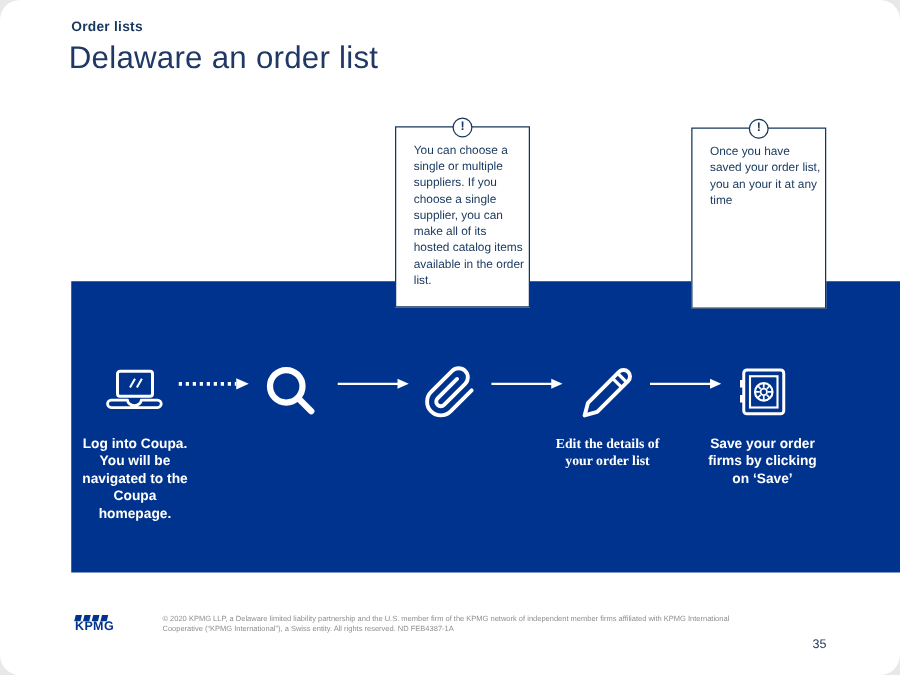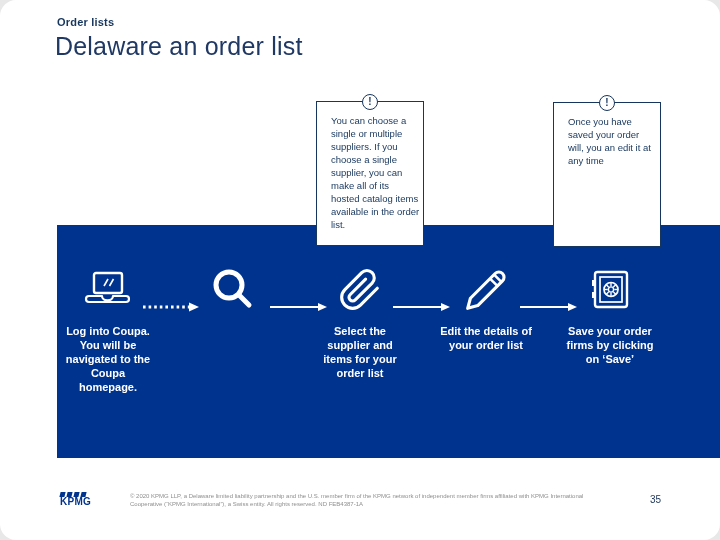--- a/index.html
+++ b/index.html
@@ -28,65 +28,65 @@
     position:absolute;left:50%;top:-8px;transform:translateX(-50%);
     width:14px;height:14px;border:1px solid #17365d;border-radius:50%;
     background:#ffffff;color:#17365d;font-size:10px;font-weight:bold;
     line-height:14px;text-align:center;
   }
   .callout-text{
     position:absolute;left:3px;right:3px;top:12px;font-size:9.5px;line-height:13px;
     color:#17365d;text-align:left;margin-left:11px;
   }
   .step{
-    position:absolute;top:264px;width:116px;z-index:2;text-align:center;
+    position:absolute;top:288px;width:116px;z-index:2;text-align:center;
   }
   .step .icon-box{
     height:52px;display:flex;align-items:center;justify-content:center;
   }
   .step .step-label{
     margin:8px auto 0;width:94px;font-size:11px;line-height:14px;font-weight:bold;
     color:#ffffff;text-align:center;
   }
-  .step-1{left:50px;}.step-2{left:174px;}.step-3{left:302px;}.step-4{left:428px;}.step-5{left:552px;}
+  .step-1{left:50px;}.step-2{left:174px;}.step-3{left:302px;}.step-4{left:428px;font-family:Liberation Serif, serif;}.step-5{left:552px;}
   .connector{position:absolute;top:301px;z-index:2;}
   .conn-1{left:142px;}.conn-2{left:270px;}.conn-3{left:393px;}.conn-4{left:520px;}
   .footer-logo{position:absolute;left:60px;top:492px;width:40px;}
   .flag-row{display:flex;gap:2px;}
   .flag{width:5px;height:5px;background:#00338d;transform:skewX(-14deg);}
   .logo-word{
     font-size:10px;font-weight:bold;color:#00338d;
     letter-spacing:.3px;margin-top:0px;line-height:10px;
   }
   .copyright{
     position:absolute;left:130px;top:492px;width:470px;font-size:6px;line-height:8px;
     color:#8f8f8f;
   }
   .page-number{
-    position:absolute;left:650px;top:494px;font-size:10px;color:#1c3557;
+    position:absolute;left:650px;top:510px;font-size:10px;color:#1c3557;
   }
   svg{display:block;}
 </style>
 </head>
 <body>
 
 <div class="slide">
 
   <div class="eyebrow">Order lists</div>
   <div class="title">Delaware an order list</div>
 
   <div class="panel"></div>
 
   <div class="callout callout-1">
     <div class="bang">!</div>
     <div class="callout-text">You can choose a single or multiple suppliers. If you choose a single supplier, you can make all of its hosted catalog items available in the order list.</div>
   </div>
   <div class="callout callout-2">
     <div class="bang">!</div>
-    <div class="callout-text">Once you have saved your order will, you an edit it at any time</div>
+    <div class="callout-text">Once you have saved your order list, you an your it at any time</div>
   </div>
 
   <div class="step step-1">
     <div class="icon-box">
       <svg width="50" height="40" viewBox="0 0 50 40" fill="none">
         <rect x="11" y="3" width="28" height="20" rx="2" stroke="#fff" stroke-width="2.4"></rect>
         <line x1="21" y1="16" x2="25" y2="9" stroke="#fff" stroke-width="1.6"></line>
         <line x1="26.5" y1="16" x2="30.5" y2="9" stroke="#fff" stroke-width="1.6"></line>
         <path d="M6 26 h13 a5 4 0 0 0 11 0 h13 a3 3 0 0 1 3 3 a3 3 0 0 1 -3 3 H6 a3 3 0 0 1 -3 -3 a3 3 0 0 1 3 -3 z" stroke="#fff" stroke-width="2.2" stroke-linejoin="round"></path>
       </svg>
@@ -116,21 +116,20 @@
       <polygon points="48,2 57,6 48,10" fill="#fff"></polygon>
     </svg>
   </div>
 
   <div class="step step-3">
     <div class="icon-box">
       <svg width="44" height="44" viewBox="0 0 24 24" fill="none">
         <path d="M21.44 11.05l-9.19 9.19a6 6 0 1 1-8.49-8.49l9.19-9.19a4 4 0 0 1 5.66 5.66l-9.2 9.19a2 2 0 0 1-2.83-2.83l8.49-8.48" stroke="#fff" stroke-width="1.7" stroke-linecap="round" stroke-linejoin="round"></path>
       </svg>
     </div>
-    <div class="step-label">Select the supplier and items for your order list</div>
   </div>
 
   <div class="connector conn-3">
     <svg width="58" height="12" viewBox="0 0 58 12">
       <line x1="0" y1="6" x2="49" y2="6" stroke="#fff" stroke-width="1.8"></line>
       <polygon points="48,2 57,6 48,10" fill="#fff"></polygon>
     </svg>
   </div>
 
   <div class="step step-4">

